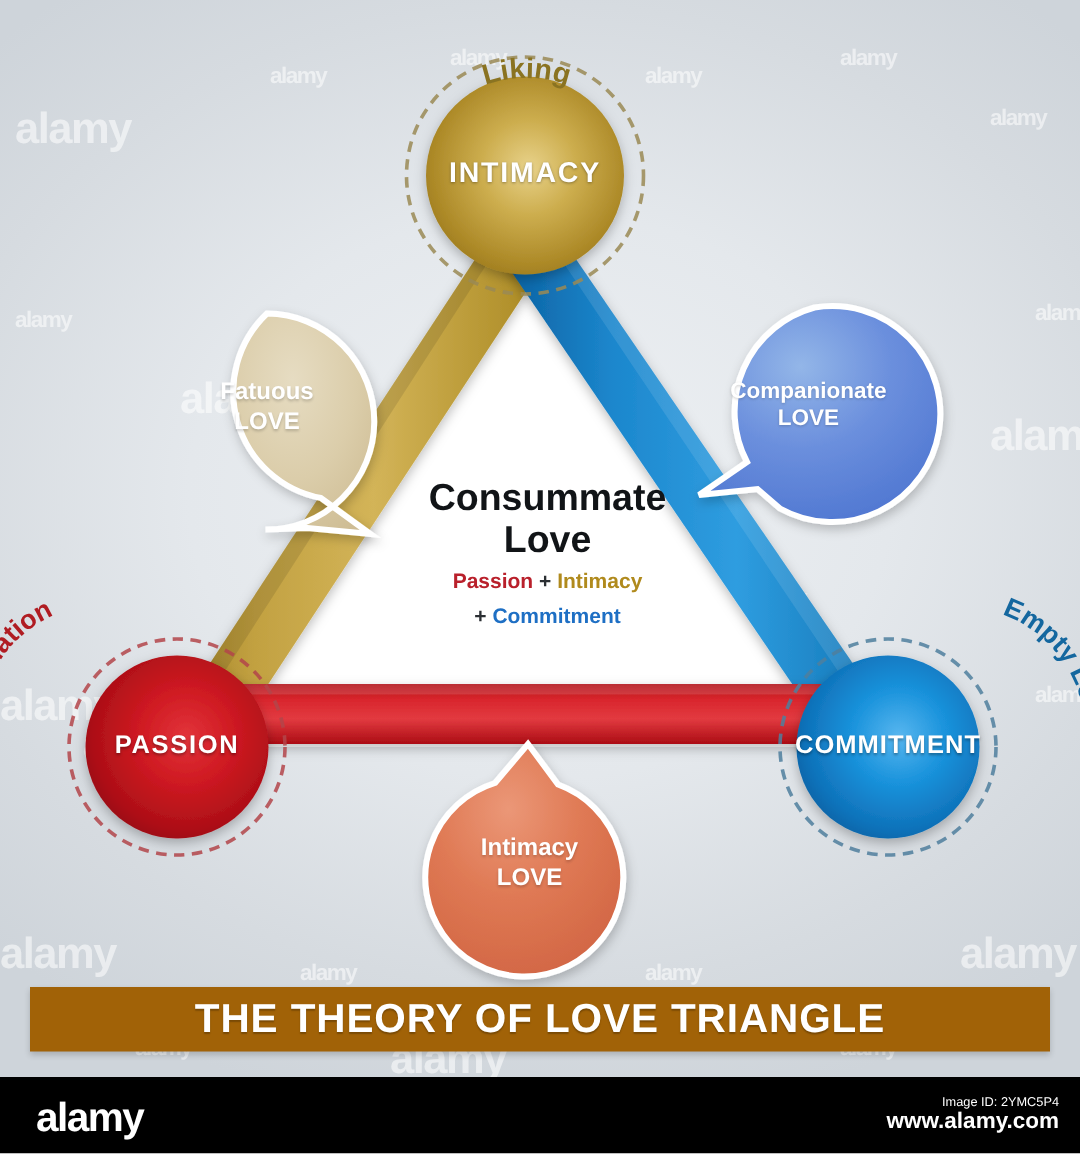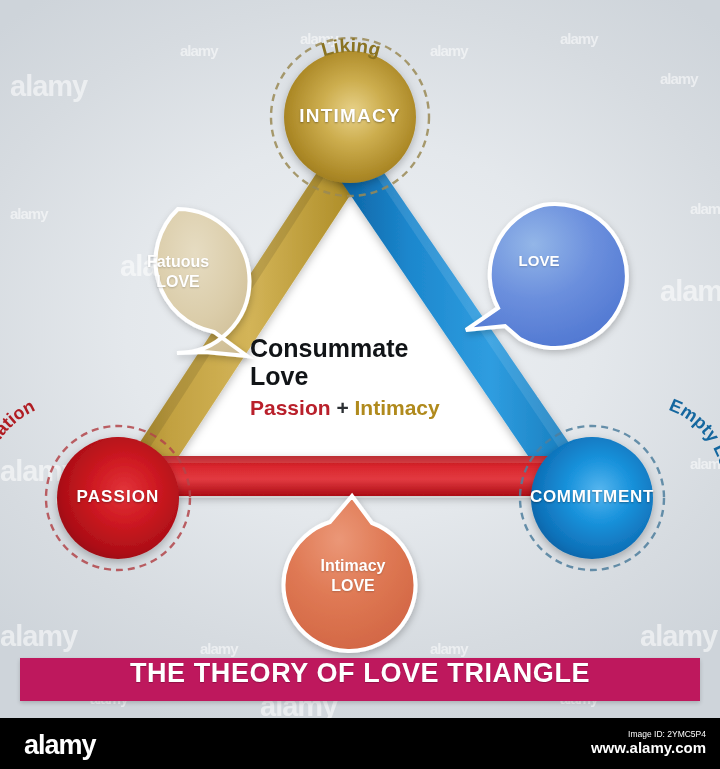--- a/index.html
+++ b/index.html
@@ -30,22 +30,22 @@
     letter-spacing:-1px;
   }
   .wm.big{font-size:29px;}
   .wm.small{font-size:15px;}
 
   svg.layer{position:absolute;left:0;top:0;width:720px;height:718px;overflow:visible;}
 
   
   #titlebar{
     position:absolute;left:20px;top:658px;width:680px;height:43px;
-    background:#be185d;
-    display:flex;align-items:flex-start;justify-content:center;
+    background:#a16207;
+    display:flex;align-items:center;justify-content:center;
     box-shadow:0 2px 4px rgba(0,0,0,.18);
   }
   #titlebar .txt{
     color:#ffffff;font-size:27px;font-weight:700;letter-spacing:.6px;
     font-family:"Liberation Sans", sans-serif;
     text-shadow:0 1px 1px rgba(0,0,0,.25);
     white-space:nowrap;
   }
 
   
@@ -75,30 +75,30 @@
   .bubblelabel{
     position:absolute;color:#fff;font-weight:700;
     font-family:"Liberation Sans", sans-serif;
     text-align:center;line-height:1.22;
     text-shadow:0 1px 2px rgba(0,0,0,.20);
     pointer-events:none;
   }
 
   
   #centerbox{
-    position:absolute;left:250px;top:334px;width:230px;
-    text-align:left;pointer-events:none;
+    position:absolute;left:250px;top:318px;width:230px;
+    text-align:center;pointer-events:none;
   }
   #centerbox .c1{
     font-size:25px;font-weight:700;color:#111417;line-height:1.12;
     font-family:"Liberation Sans", sans-serif;
     text-shadow:0 1px 1px rgba(255,255,255,.9);
   }
   #centerbox .c2{
-    font-size:21px;font-weight:700;line-height:1.25;margin-top:5px;
+    font-size:14px;font-weight:700;line-height:1.25;margin-top:5px;
     font-family:"Liberation Sans", sans-serif;
     white-space:nowrap;
   }
   .wPassion{color:#b9202b;}
   .wIntimacy{color:#b08a1d;}
   .wCommitment{color:#1e6fc4;}
   .wPlus{color:#2b2f33;}
 </style>
 </head>
 <body>
@@ -270,36 +270,41 @@
     <div class="nodelabel" style="left:280px;top:105px;width:140px;font-size:19px;letter-spacing:1.2px;">INTIMACY</div>
     <div class="nodelabel" style="left:48px;top:487px;width:140px;font-size:17px;letter-spacing:1.1px;">PASSION</div>
     <div class="nodelabel" style="left:512px;top:487px;width:160px;font-size:17px;letter-spacing:.7px;">COMMITMENT</div>
 
     <div class="bubblelabel" style="left:108px;top:252px;width:140px;font-size:16px;">
       <div>Fatuous</div>
       <div>LOVE</div>
     </div>
 
     <div class="bubblelabel" style="left:464px;top:252px;width:150px;font-size:15px;">
+      <div>Companionate</div>
       <div>LOVE</div>
     </div>
 
     <div class="bubblelabel" style="left:298px;top:556px;width:110px;font-size:16px;">
       <div>Intimacy</div>
       <div>LOVE</div>
     </div>
 
     <div id="centerbox">
       <div class="c1">Consummate</div>
       <div class="c1">Love</div>
       <div class="c2">
         <span class="wPassion">Passion</span>
         <span class="wPlus">+</span>
         <span class="wIntimacy">Intimacy</span>
       </div>
+      <div class="c2">
+        <span class="wPlus">+</span>
+        <span class="wCommitment">Commitment</span>
+      </div>
     </div>
 
   </div>
 
   <div id="titlebar">
     <span class="txt">THE THEORY OF LOVE TRIANGLE</span>
   </div>
 
   <div id="footer">
     <div class="logo">alamy</div>

